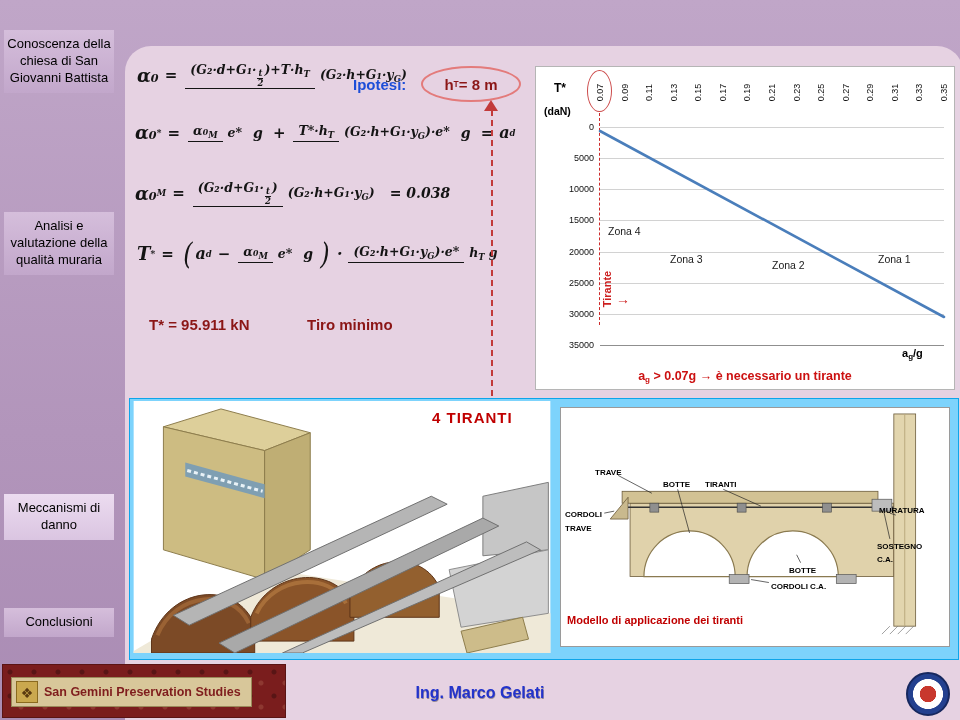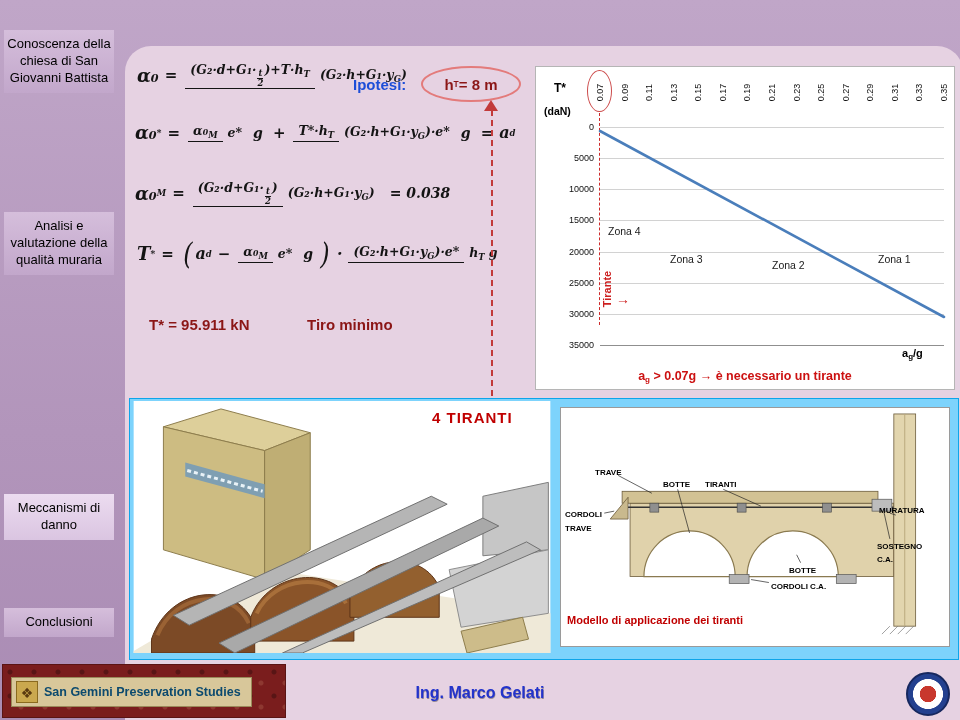--- a/index.html
+++ b/index.html
@@ -93,21 +93,21 @@
   .footer-logo { position:absolute; left:2px; top:664px; width:284px; height:54px;
                  background-color:#7a1d1d; border:1px solid #5a1414;
                  background-image:
                    radial-gradient(circle at 7px 7px, rgba(0,0,0,.28) 2px, transparent 3px),
                    radial-gradient(circle at 18px 18px, rgba(255,210,160,.15) 2px, transparent 3px);
                  background-size:24px 24px; }
   .logo-band { position:absolute; left:8px; top:12px; height:30px; display:flex; align-items:center;
                background:#d8c79a; border:1px solid #9a8a5a; padding:0 10px 0 4px; gap:6px; }
   .logo-orn { width:22px; height:22px; background:#caa84e; border:1px solid #8a6a1f; color:#5a3a10;
               font-size:14px; line-height:22px; text-align:center; }
-  .logo-text { font-size:12.5px; font-weight:bold; color:#0c4a6e; }
+  .logo-text { font-size:12.5px; font-weight:bold; color:#7f1d1d; }
   .credit { position:absolute; left:0; top:684px; width:960px; text-align:center; font-size:16px;
             font-weight:bold; color:#2233cc; text-shadow:.5px .5px 0 rgba(0,0,0,.35); }
   .footer-seal { position:absolute; left:906px; top:672px; width:44px; height:44px; border-radius:50%;
                  border:2px solid #16275e;
                  background:radial-gradient(circle,#c8372d 0%,#c8372d 28%,#fff 30%,#fff 52%,#23408f 54%,#23408f 100%); }
 </style>
 </head>
 <body>
 
 <div class="slide">

